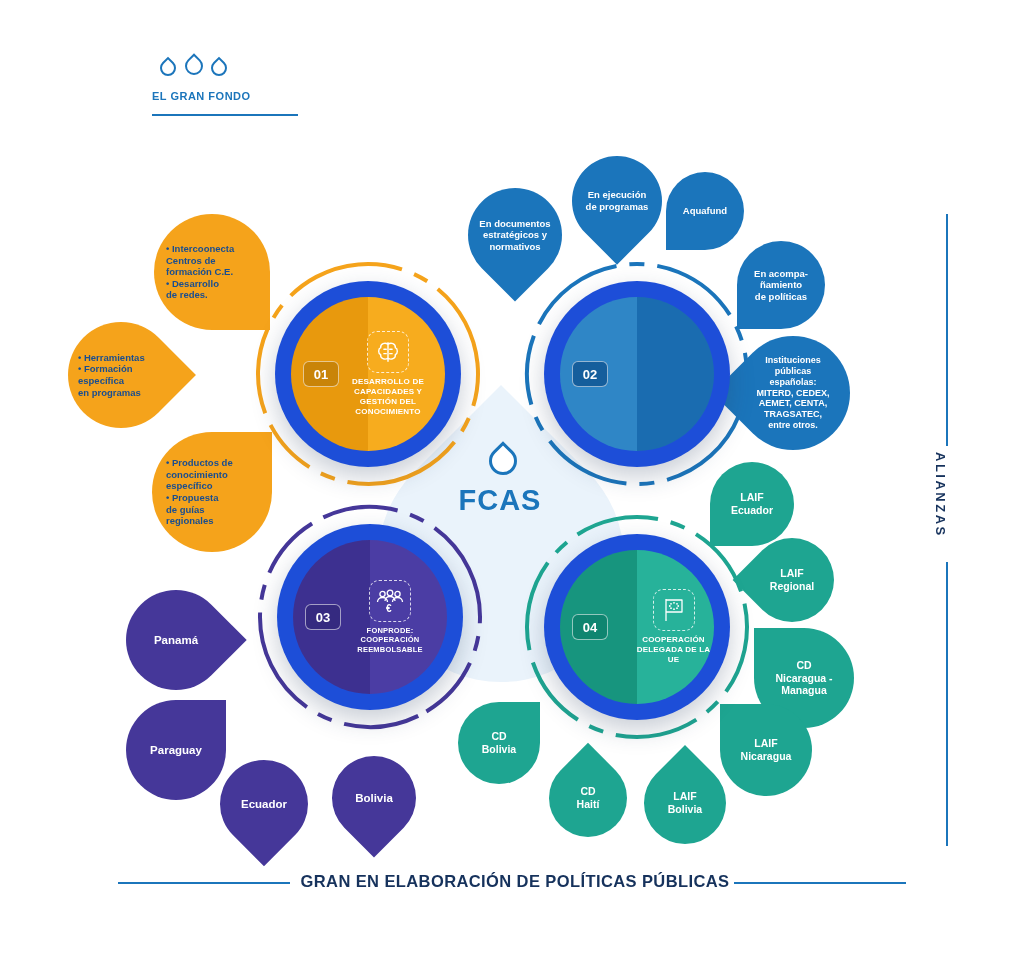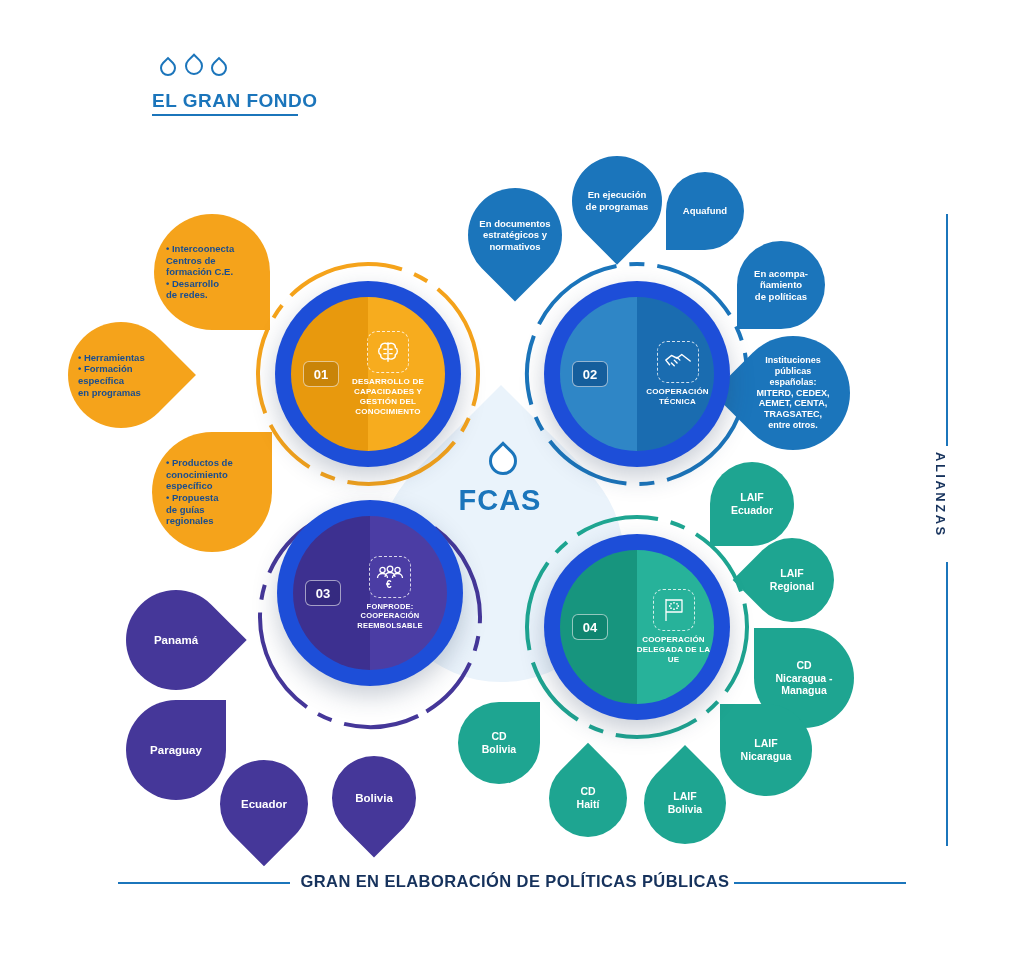--- a/index.html
+++ b/index.html
@@ -27,21 +27,21 @@
   
   .watermark{position:absolute;left:378px;top:436px;width:246px;height:246px;background:#EAF3FB;
              border-radius:0 50% 50% 50%;transform:rotate(45deg);z-index:1;}
   .fcas-drop{position:absolute;left:489px;top:447px;width:22px;height:22px;border:3px solid #1B75BB;
              border-radius:0 50% 50% 50%;transform:rotate(45deg);z-index:5;background:#fff;}
   .fcas-label{position:absolute;left:440px;top:484px;width:120px;text-align:center;color:#1B75BB;
               font-size:29px;font-weight:800;letter-spacing:1px;z-index:5;}
 
   
   .logo-drop{position:absolute;border:2px solid #1B75BB;border-radius:0 50% 50% 50%;transform:rotate(45deg);z-index:5;}
-  .logo-title{position:absolute;left:152px;top:90px;color:#1B75BB;font-size:19px;font-weight:bold;letter-spacing:.5px;z-index:5;}
+  .logo-title{position:absolute;left:152px;top:90px;color:#1B75BB;font-size:11px;font-weight:bold;letter-spacing:.5px;z-index:5;}
   .logo-line{position:absolute;left:152px;top:114px;width:146px;height:2px;background:#1B75BB;z-index:5;}
 
   
   .vline{position:absolute;width:2px;background:#1B75BB;z-index:5;}
   .alianzas{position:absolute;left:933px;top:452px;writing-mode:vertical-rl;color:#16325C;
             font-size:13px;font-weight:600;letter-spacing:2.5px;z-index:5;}
   .footer-label{position:absolute;left:295px;top:872px;width:440px;text-align:center;color:#16325C;
                 font-size:16.5px;font-weight:bold;letter-spacing:.4px;z-index:5;}
   .hline{position:absolute;top:882px;width:172px;height:2px;background:#1B75BB;z-index:5;}
 </style>
@@ -80,37 +80,29 @@
   </div>
 
   <div class="ring" style="left:520px;top:257px;">
     <svg width="234" height="234">
         <circle cx="117" cy="117" r="110" fill="none" stroke="#1B75BB" stroke-width="4" stroke-dasharray="100 13 15 13 90 13 15 13 70 13" transform="rotate(22 117 117)"></circle>
       </svg>
   </div>
   <div class="big" style="left:544px;top:281px;">
     <div class="inner" style="background:linear-gradient(90deg,#2F86C6 50%,#1A6CB0 50%);gap:28px;">
       <div class="num" style="background:#155E9C;">02</div>
-      <div class="col">
-        <div class="iconbox">
-          <svg width="30" height="22" viewBox="0 0 32 22" fill="none" stroke="#fff" stroke-width="1.5" stroke-linecap="round" stroke-linejoin="round">
-            <path d="M3 9l6-5 6 3 5-4 9 7M9 12l3 3m0-6l3 3m0-6l3 3M3 9l4 5"></path>
-          </svg>
-        </div>
-        <div class="title">COOPERACIÓN TÉCNICA</div>
-      </div>
     </div>
   </div>
 
   <div class="ring" style="left:253px;top:500px;">
     <svg width="234" height="234">
         <circle cx="117" cy="117" r="110" fill="none" stroke="#453799" stroke-width="4" stroke-dasharray="76 13 15 13 110 13 15 13 66 13" transform="rotate(64 117 117)"></circle>
       </svg>
   </div>
-  <div class="big" style="left:277px;top:500px;">
+  <div class="big" style="left:277px;top:524px;">
     <div class="inner" style="background:linear-gradient(90deg,#3D3090 50%,#4B3DA4 50%);">
       <div class="num" style="background:#352A80;">03</div>
       <div class="col">
         <div class="iconbox">
           <svg width="30" height="26" viewBox="0 0 30 26" fill="none" stroke="#fff" stroke-width="1.3">
             <circle cx="7.5" cy="6" r="2.6"></circle>
               <circle cx="15" cy="5" r="2.8"></circle>
               <circle cx="22.5" cy="6" r="2.6"></circle>
             <path d="M2.5 14a5 4.5 0 0 1 10 0M10 13a5 4.5 0 0 1 10 0M17.5 14a5 4.5 0 0 1 10 0"></path>
             <text x="11" y="24" font-size="10" fill="#fff" stroke="none" font-weight="bold">€</text>

